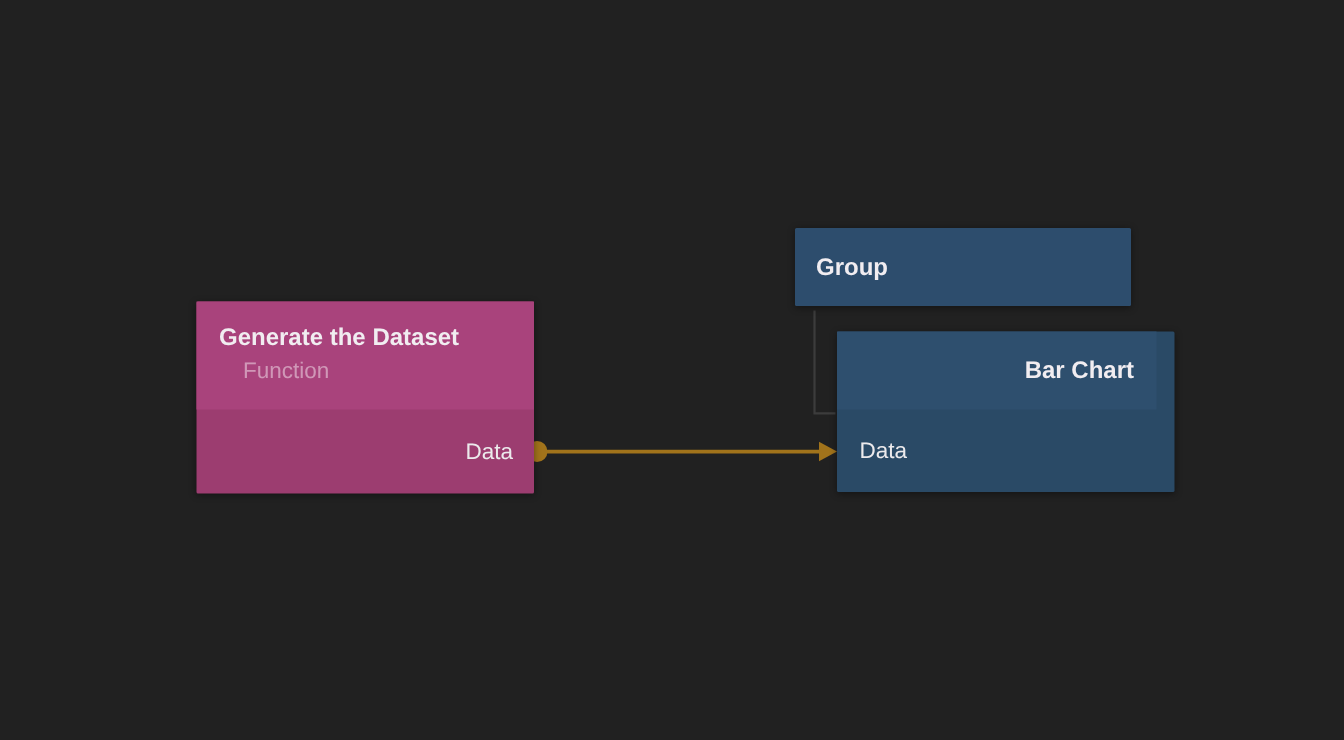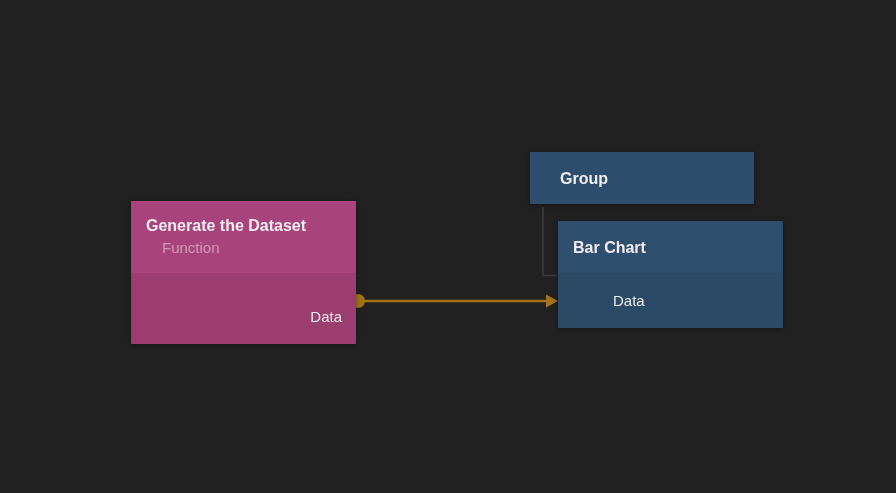--- a/index.html
+++ b/index.html
@@ -35,39 +35,39 @@
   }
   .node-subtitle {
     color: rgba(255,255,255,0.45);
     font-size: 15px;
     font-weight: 400;
     line-height: 20px;
     margin-top: 2px;
     white-space: nowrap;
     margin-left: 16px;
   }
-  .node-body { position: absolute; left: 0; right: 0; bottom: 0; padding-left: 40px; }
+  .node-body { position: absolute; left: 0; right: 0; bottom: 0; }
   .port-row {
     display: flex;
     align-items: center;
     height: 100%;
     color: #eceaec;
     font-size: 15px;
     cursor: crosshair;
   }
   .port-row.output { justify-content: flex-end; padding-right: 14px; }
   .port-row.input  { justify-content: flex-start; padding-left: 15px; }
 
   
-  .node-generate { left: 131px; top: 201px; width: 225px; height: 143px; }
+  .node-generate { left: 131px; top: 201px; width: 225px; height: 128px; }
   .node-generate .node-header { height: 72px; }
   .node-generate .node-body   { height: 56px; }
 
   
-  .node-group { left: 530px; top: 152px; width: 224px; height: 52px; padding-left: 16px; }
+  .node-group { left: 530px; top: 152px; width: 224px; height: 52px; }
   .node-group .group-title-row {
     display: flex; align-items: center;
     height: 100%; padding: 0 14px;
   }
 
   
   .node-barchart { left: 558px; top: 221px; width: 225px; height: 107px; }
   .node-barchart .node-header {
     height: 52px; padding: 0 15px;
     display: flex; align-items: center;
@@ -102,21 +102,21 @@
     </div>
   </div>
 
   <div class="node node-group" style="background-color: rgb(45, 77, 109);">
     <div class="group-title-row">
       <div class="node-title">Group</div>
     </div>
   </div>
 
   <div class="node node-barchart" style="background-color: rgb(42, 74, 102);">
-    <div class="node-header" style="position: absolute; left: 0px; right: 2px; top: 0px; background-color: rgb(46, 79, 110);">
+    <div class="node-header" style="position: absolute; left: 0px; right: 12px; top: 0px; background-color: rgb(46, 79, 110); justify-content: flex-end;">
       <div class="node-title">Bar Chart</div>
     </div>
     <div class="node-body">
       <div class="port-row input">
         <span>Data</span>
       </div>
     </div>
   </div>
 
 </div>

